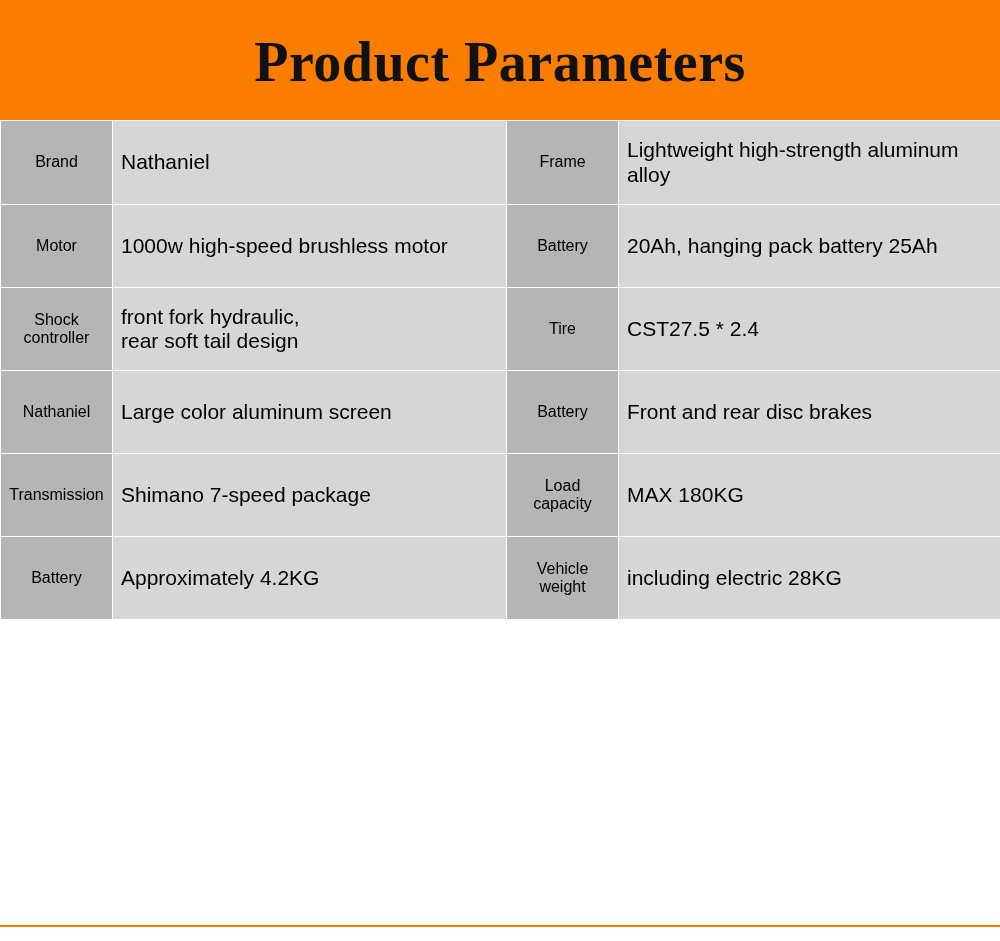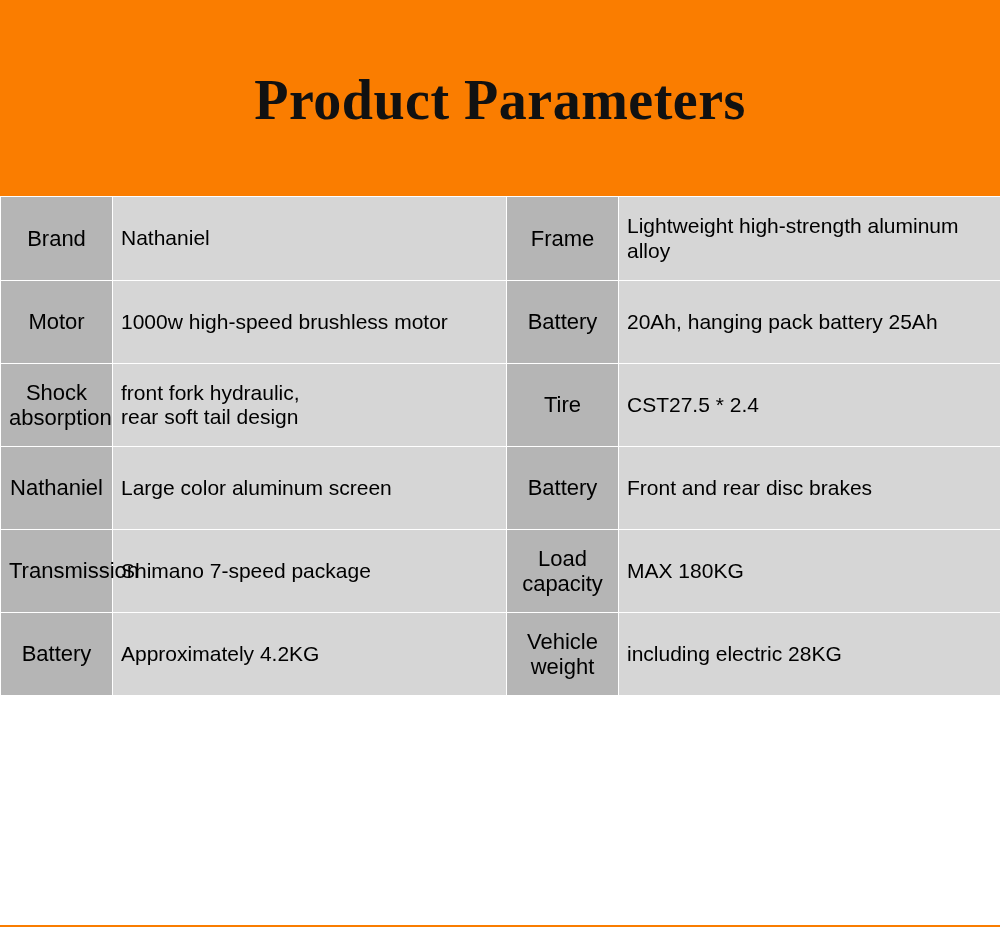--- a/index.html
+++ b/index.html
@@ -15,21 +15,21 @@
   }
   .page {
     width: 1000px;
     height: 941px;
     position: relative;
     background: #ffffff;
     box-sizing: border-box;
   }
   .header-band {
     width: 100%;
-    height: 196px;
+    height: 120px;
     background: #fa7d00;
     display: flex;
     align-items: center;
     justify-content: center;
     box-sizing: border-box;
   }
   .header-title {
     font-family: "Liberation Serif", serif;
     font-weight: bold;
     font-size: 56px;
@@ -45,21 +45,21 @@
   }
   table.params td {
     border: 1px solid #ffffff;
     vertical-align: middle;
     padding: 6px 8px;
     box-sizing: border-box;
   }
   td.label {
     background: #b5b5b5;
     text-align: center;
-    font-size: 22px;
+    font-size: 16px;
     color: #000000;
     line-height: 1.15;
   }
   td.value {
     background: #d6d6d6;
     text-align: left;
     font-size: 21px;
     color: #000000;
     line-height: 1.15;
     padding-left: 12px;
@@ -116,21 +116,21 @@
         <td class="label">Frame</td>
         <td class="value">Lightweight high-strength aluminum alloy</td>
       </tr>
       <tr class="row-h2">
         <td class="label">Motor</td>
         <td class="value">1000w high-speed brushless motor</td>
         <td class="label">Battery</td>
         <td class="value">20Ah, hanging pack battery 25Ah</td>
       </tr>
       <tr class="row-h2">
-        <td class="label small-label">Shock absorption</td>
+        <td class="label small-label">Shock controller</td>
         <td class="value nowrap-pre">front fork hydraulic,
 rear soft tail design</td>
         <td class="label">Tire</td>
         <td class="value">CST27.5 * 2.4</td>
       </tr>
       <tr class="row-h2">
         <td class="label small-label">Nathaniel</td>
         <td class="value">Large color aluminum screen</td>
         <td class="label">Battery</td>
         <td class="value">Front and rear disc brakes</td>

